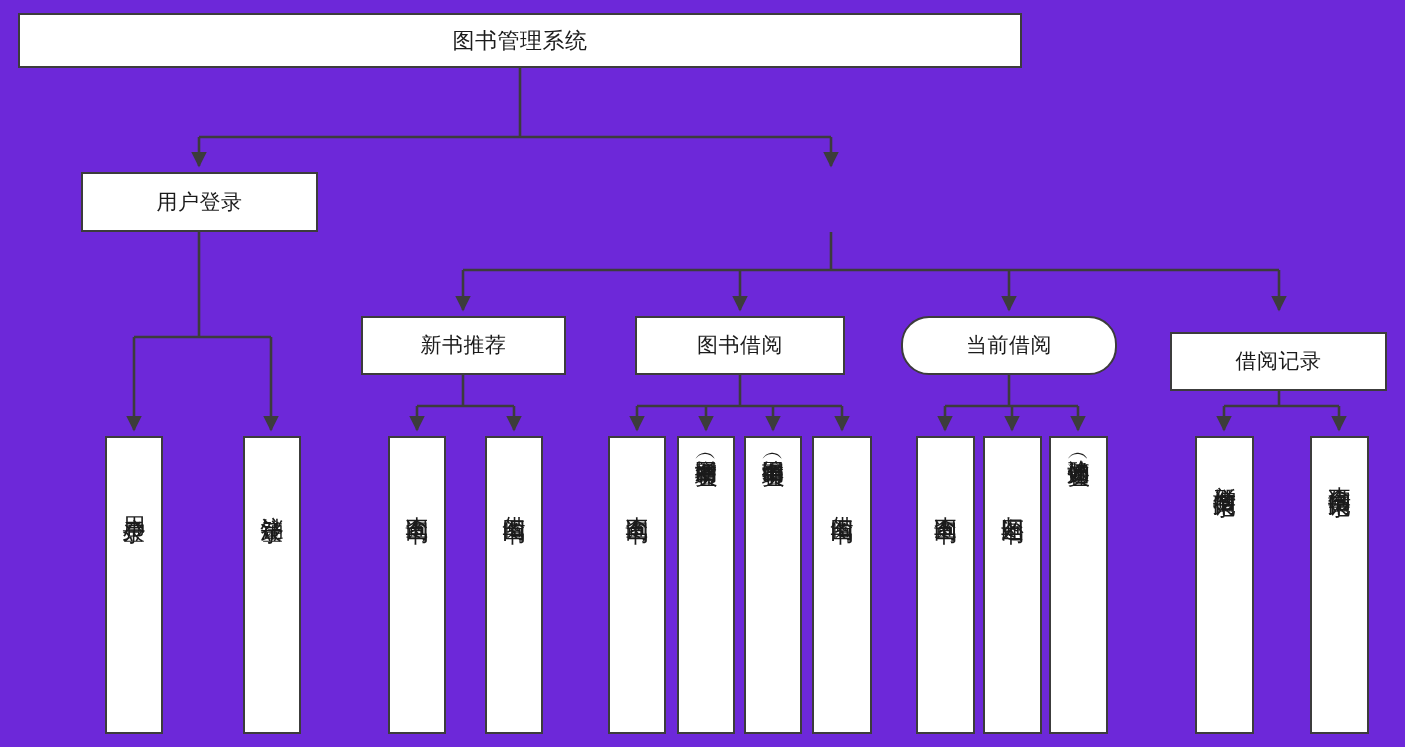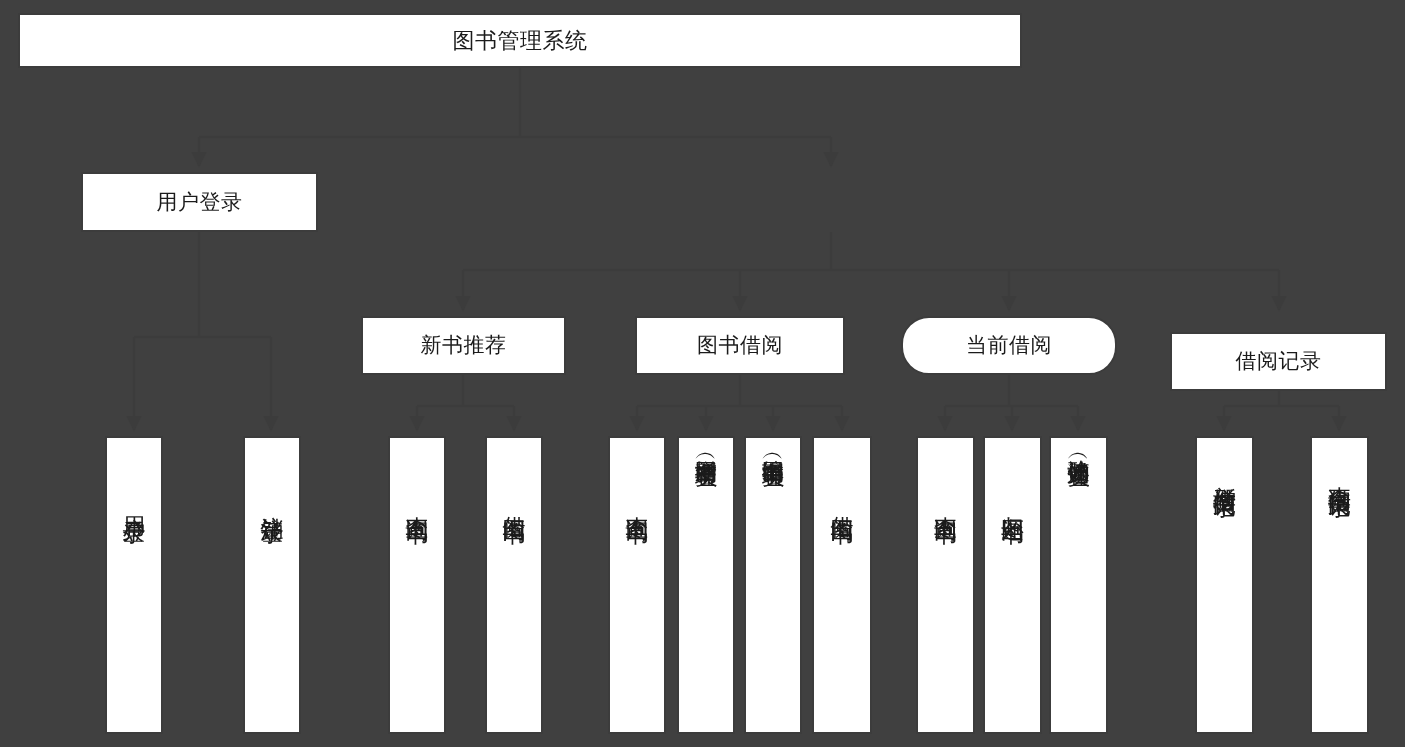--- a/index.html
+++ b/index.html
@@ -7,21 +7,21 @@
     padding: 0;
     background: #ffffff;
   }
   body {
     font-family: "Liberation Sans", "DejaVu Sans", sans-serif;
   }
   #stage {
     position: relative;
     width: 1405px;
     height: 747px;
-    background: #404040;
+    background: #6d28d9;
     overflow: hidden;
   }
   #edges {
     position: absolute;
     left: 0;
     top: 0;
     width: 1405px;
     height: 747px;
   }
   .node {

